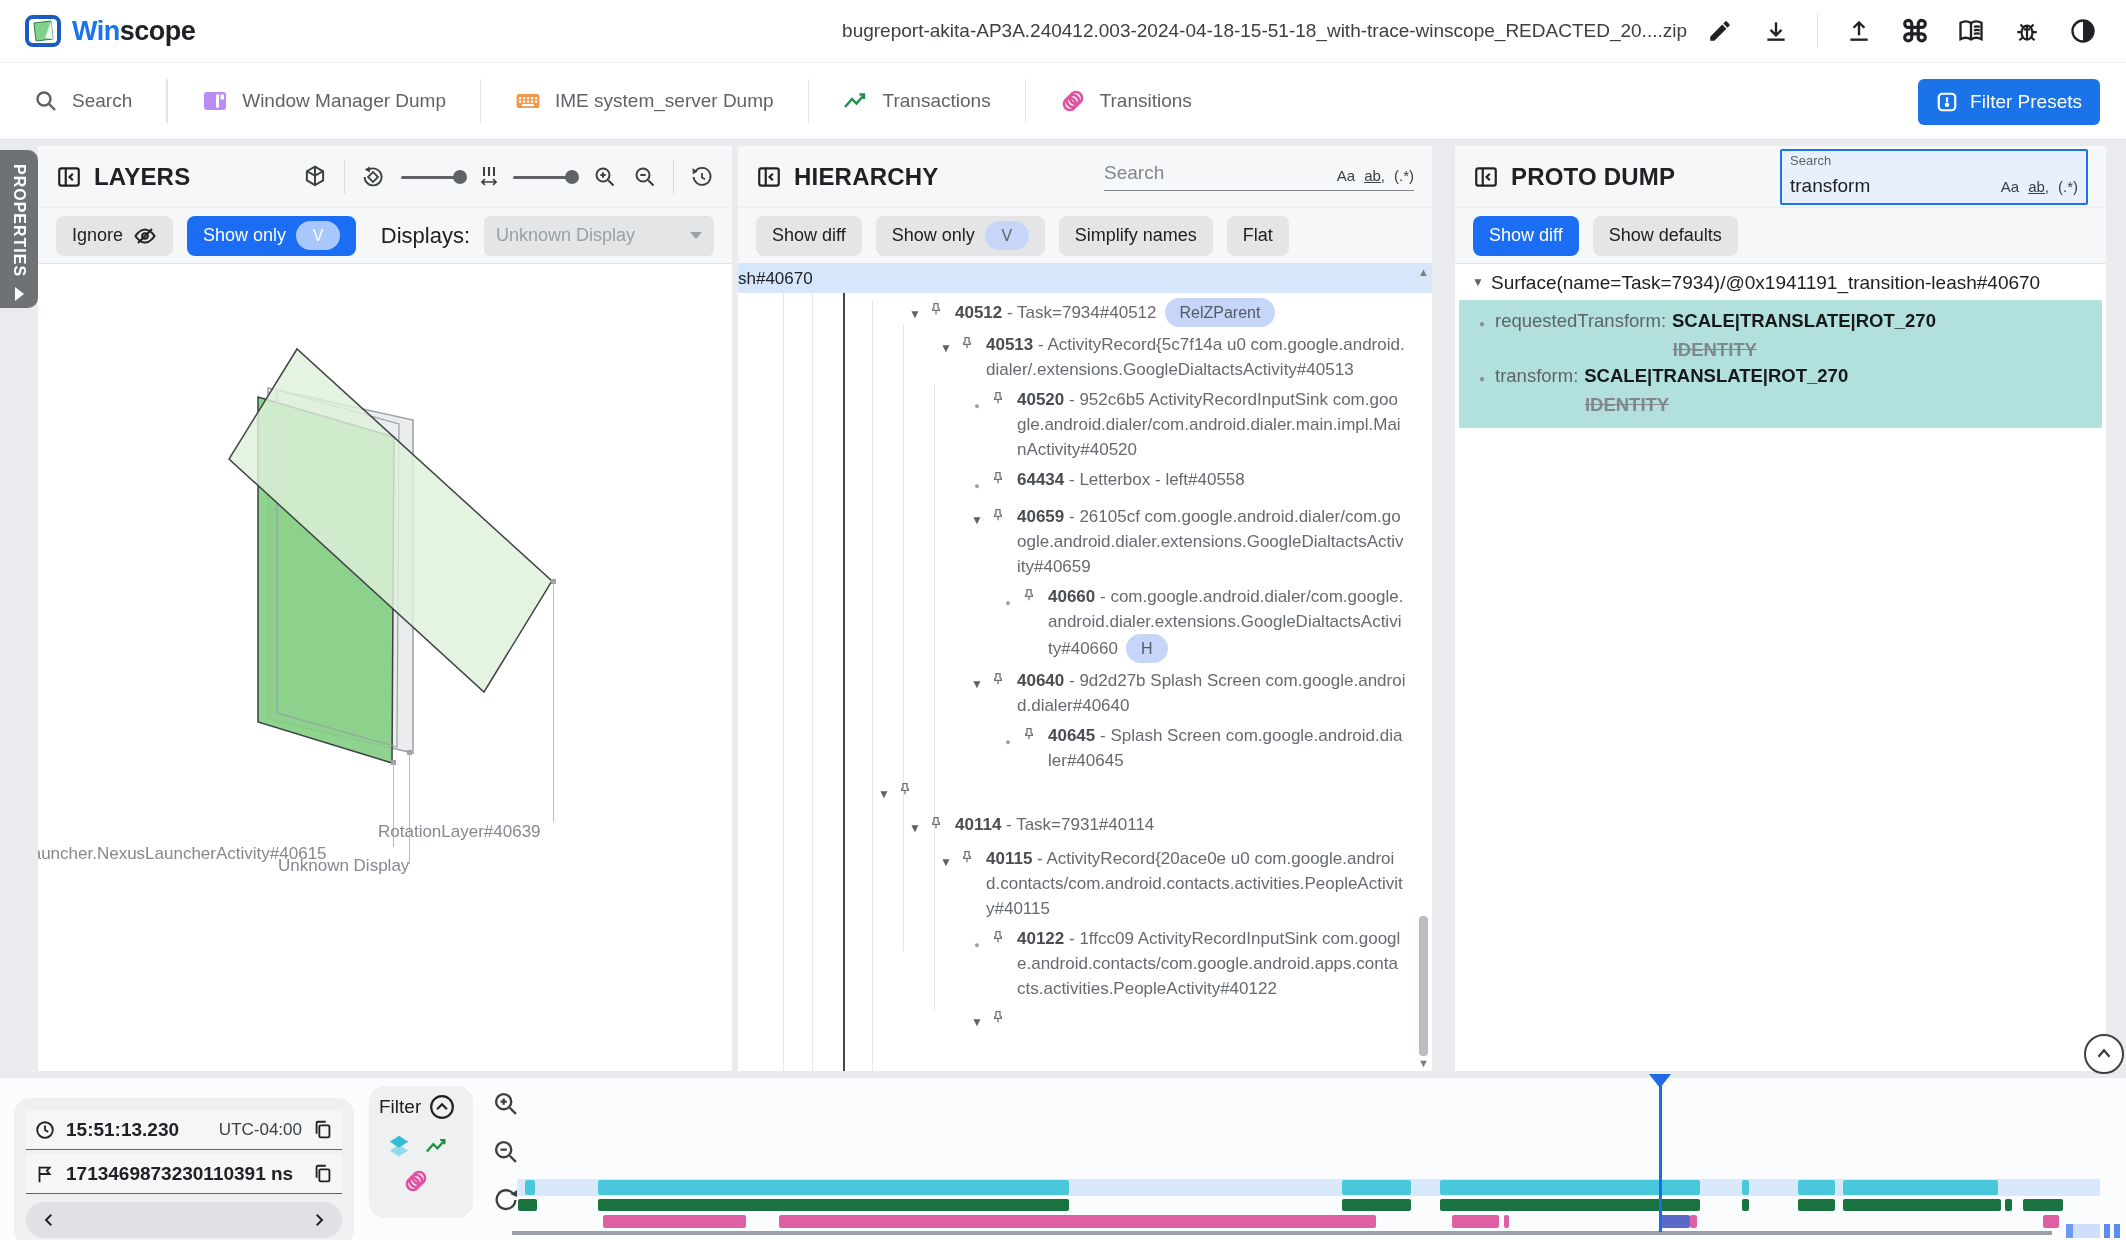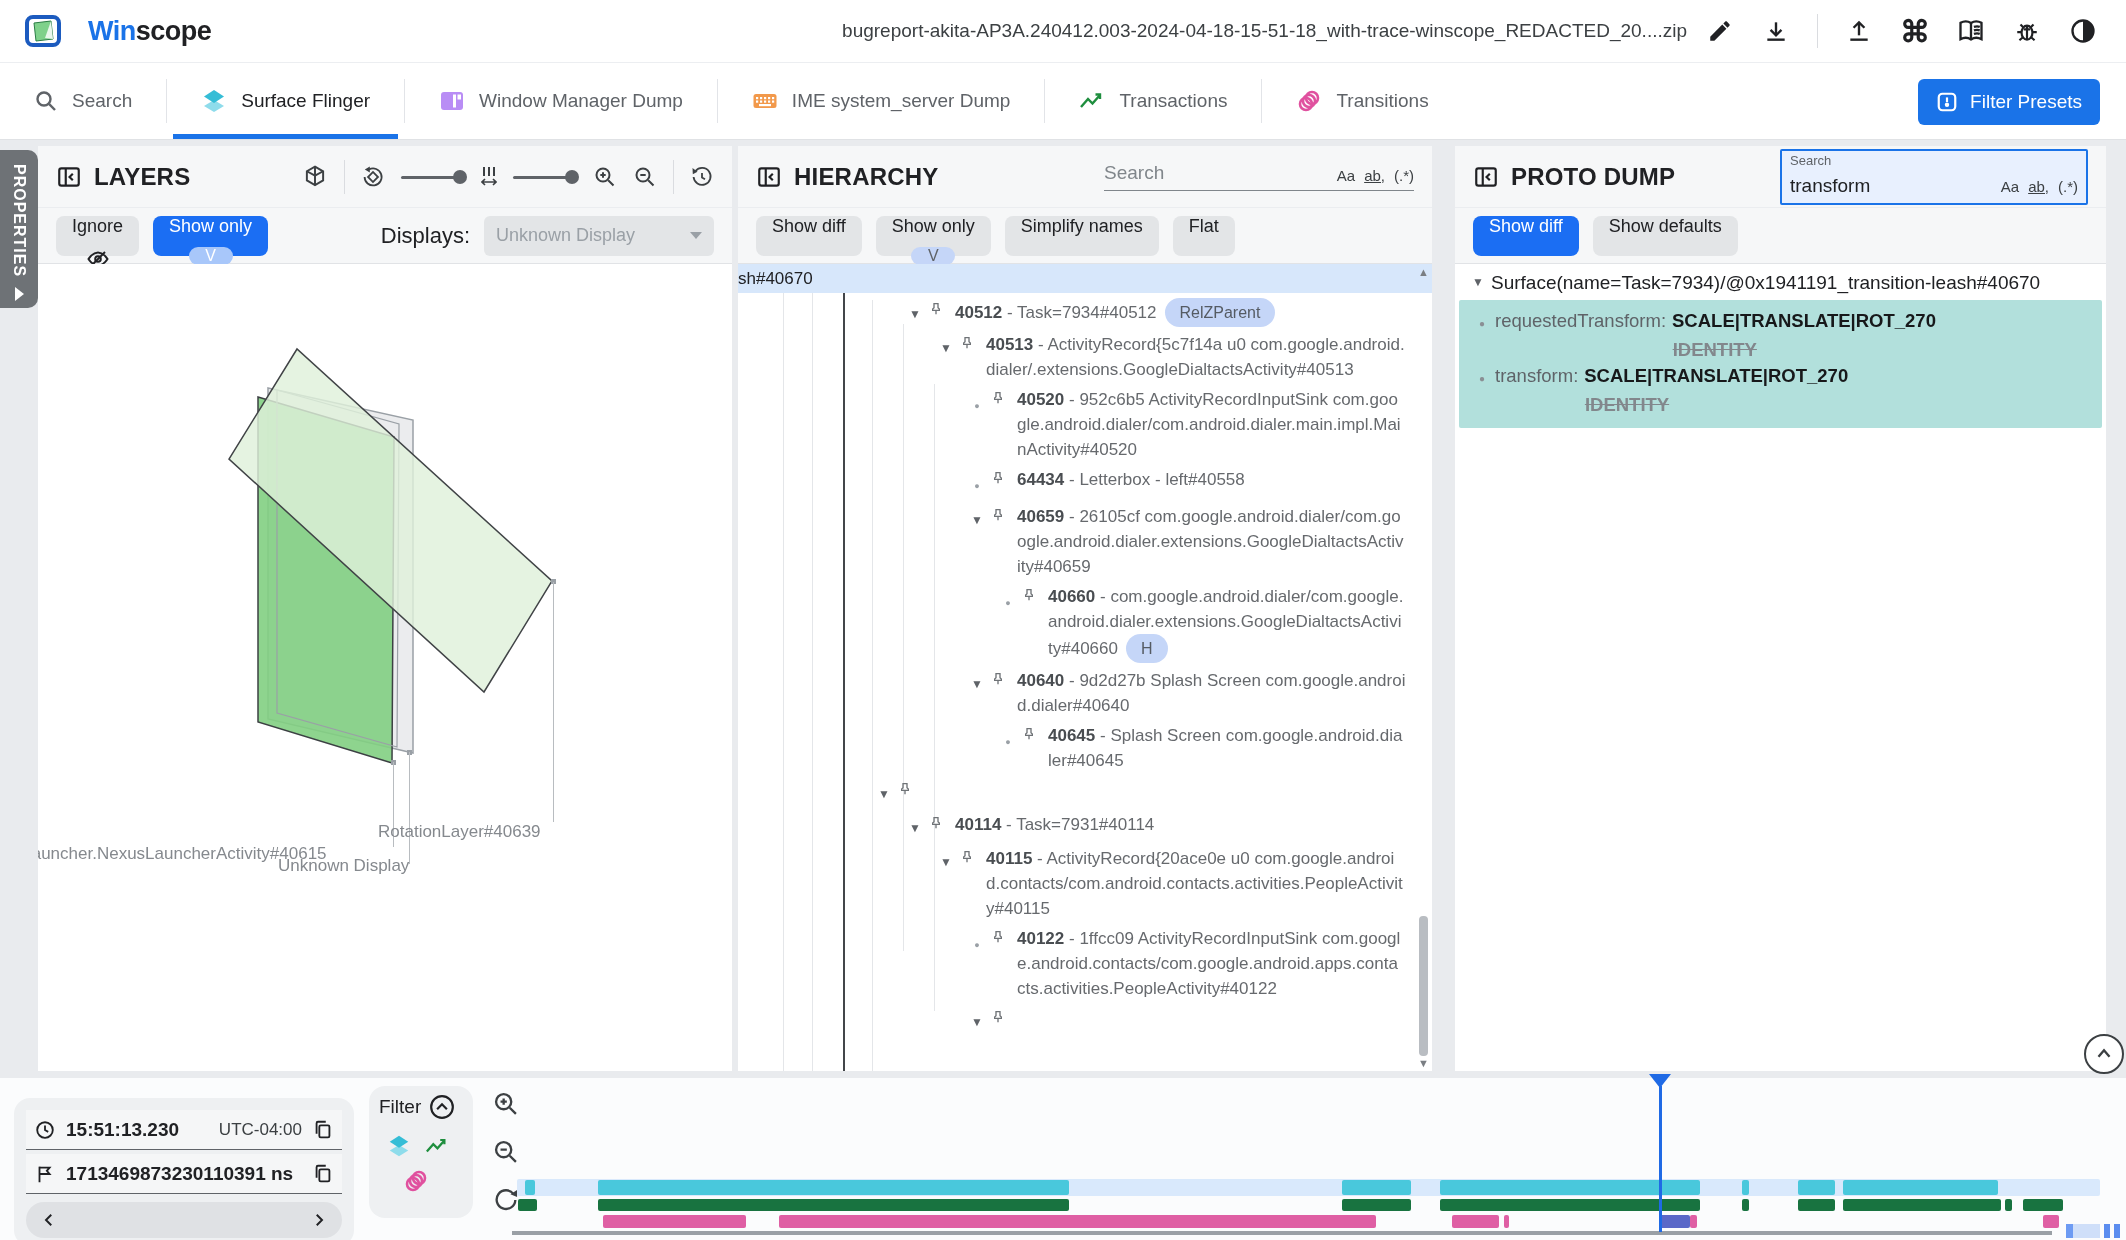--- a/index.html
+++ b/index.html
@@ -3,21 +3,21 @@
 <meta charset="utf-8">
 <style>
   * { margin:0; padding:0; box-sizing:border-box; }
   html,body { width:2126px; height:1240px; }
   body { font-family:"Liberation Sans", sans-serif; color:#202124; }
   .screen { position:relative; width:2126px; height:1240px; background:#e9ebee; overflow:hidden; }
 
   
   .topbar { position:absolute; left:0; top:0; width:2126px; height:62px; background:#fff;
             display:flex; align-items:center; padding:0 24px; z-index:5; }
-  .brand { display:flex; align-items:center; gap:26px; }
+  .brand { display:flex; align-items:center; gap:10px; }
   .brand-name { font-size:27px; font-weight:700; letter-spacing:-.5px; }
   .brand-name .win { color:#1a73e8; }
   .doc-title { margin-left:auto; font-size:19px; font-weight:500; color:#3c4043; white-space:nowrap; }
   .top-icons { display:flex; align-items:center; gap:26px; margin-left:18px; padding-right:4px; }
   .icon-btn { width:30px; height:30px; display:flex; align-items:center; justify-content:center; color:#202124; }
   .vsep { width:1px; height:34px; background:#dadce0; }
 
   
   .tabbar { position:absolute; left:0; top:62px; width:2126px; height:78px; background:#fff;
             border-top:1px solid #eceef1; border-bottom:1px solid #e0e2e5; display:flex; align-items:stretch; z-index:5; }
@@ -43,21 +43,21 @@
   .panel.hierarchy { left:738px; width:694px; }
   .panel.proto { left:1455px; width:651px; }
   .p-head { height:62px; background:#f6f7f8; display:flex; align-items:center; padding:0 18px; gap:12px;
             border-bottom:1px solid #ebedf0; }
   .p-title { font-size:24px; font-weight:700; color:#202124; letter-spacing:.2px; }
   .p-chips { height:56px; background:#f6f7f8; display:flex; align-items:center; gap:14px; padding:0 18px;
              border-bottom:1px solid #e1e3e6; }
   .p-body { position:relative; background:#fff; height:807px; overflow:hidden; }
 
   .chip { height:40px; border-radius:8px; background:#e3e5e7; color:#202124; font-size:18px; font-weight:500;
-          display:flex; align-items:center; gap:10px; padding:0 16px; white-space:nowrap;flex-direction:column; }
+          display:flex; align-items:center; gap:10px; padding:0 16px; white-space:nowrap; }
   .chip.blue { background:#1b6ef3; color:#fff; }
   .badge { height:29px; min-width:44px; border-radius:15px; display:flex; align-items:center; justify-content:center;
            font-size:16px; font-weight:500; padding:0 10px; }
   .badge.on-blue { background:#a8c7fa; color:#fff; }
   .badge.on-gray { background:#c5d6f8; color:#5f6368; }
 
   
   .l-tools { margin-left:auto; display:flex; align-items:center; gap:16px; color:#3c4043; }
   .slider { width:64px; height:14px; position:relative; }
   .slider .track { position:absolute; left:0; right:0; top:6px; height:3px; background:#5f6368; border-radius:2px; }
@@ -213,29 +213,20 @@
     <div class="tab">
       <span>
         <svg width="24" height="24" viewBox="0 0 24 24" fill="none" stroke="#5f6368" stroke-width="2.4">
             <circle cx="10" cy="10" r="6.5"></circle>
             <path d="M15.2 15.2L21 21"></path>
           </svg>
       </span>
       <span>Search</span>
     </div>
     <div class="tabsep"></div>
-    <div class="tab active">
-      <span>
-        <svg width="26" height="26" viewBox="0 0 26 26">
-            <polygon points="13,12 23,18 13,24 3,18" fill="#8edcEB"></polygon>
-            <polygon points="13,2 23,8.5 13,15 3,8.5" fill="#35bdd6"></polygon>
-          </svg>
-      </span>
-      <span>Surface Flinger</span>
-    </div>
     <div class="tabsep"></div>
     <div class="tab">
       <span>
         <svg width="26" height="26" viewBox="0 0 26 26">
             <rect x="2" y="4" width="22" height="18" rx="3" fill="#b98df5"></rect>
             <rect x="14" y="6.5" width="3" height="13" fill="#fff"></rect>
             <rect x="18.5" y="6.5" width="3.5" height="5" fill="#fff"></rect>
           </svg>
       </span>
       <span>Window Manager Dump</span>

